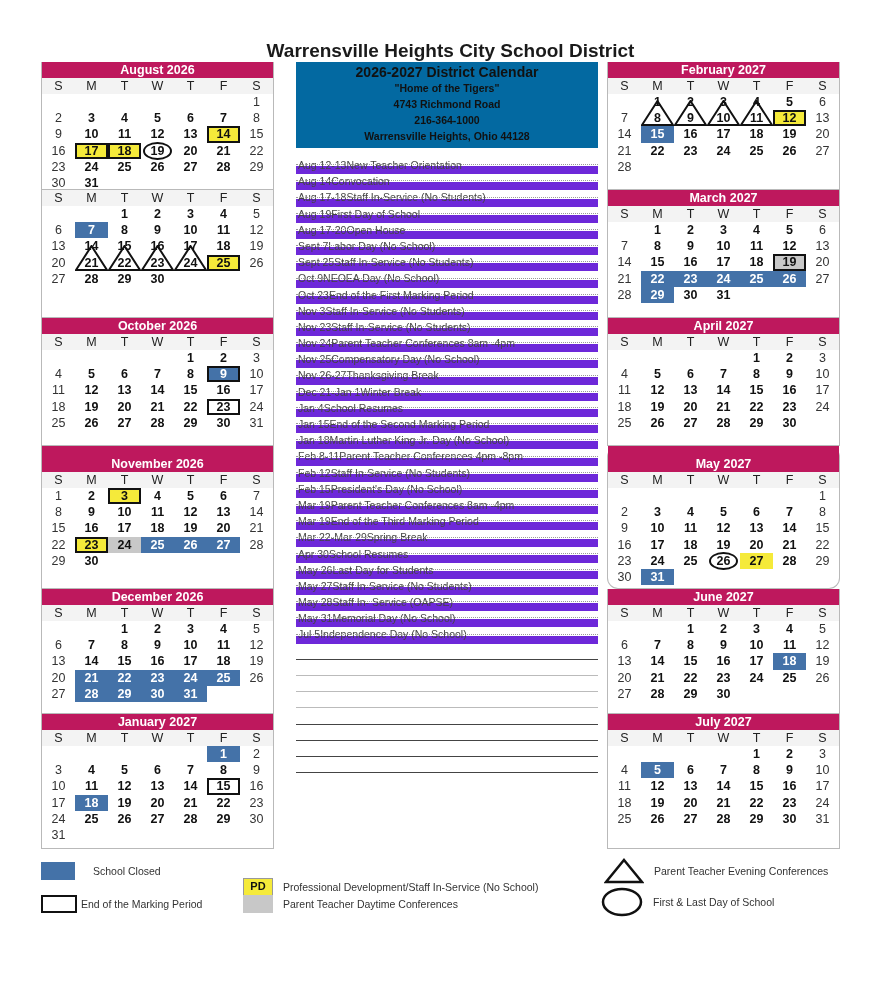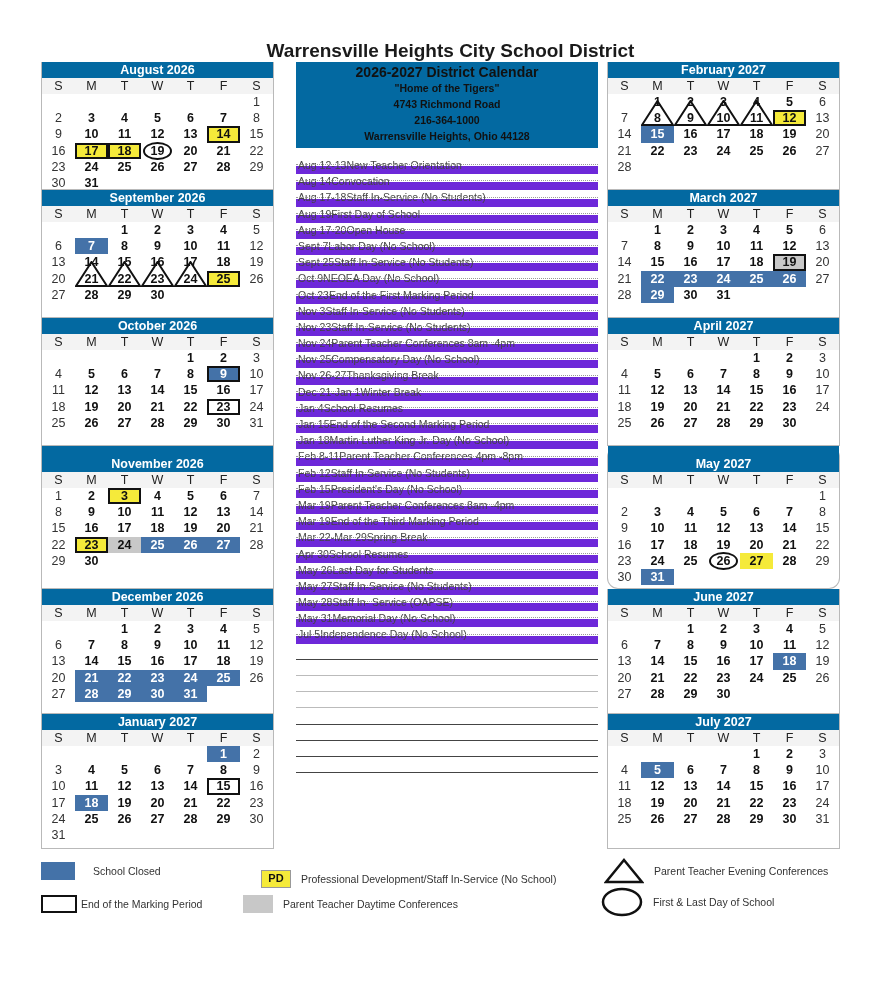--- a/index.html
+++ b/index.html
@@ -2,21 +2,21 @@
 <html><head>
 <meta charset="utf-8">
 <style>
   * { box-sizing: border-box; margin: 0; padding: 0; }
   body { width: 891px; height: 1000px; background: #fff; font-family: "Liberation Sans", sans-serif; color: #111; position: relative; overflow: hidden; }
   .title { position: absolute; left: 0; width: 891px; top: 40px; text-align: center; font-weight: bold; font-size: 19px; color: #1a1a1a; padding-left: 10px; }
   .col { position: absolute; width: 233px; }
   .col.left { left: 41px; top: 62px; }
   .col.right { left: 607px; top: 62px; }
   .month { border: 1.5px solid #b9b9b9; border-top: none; background: #fff; position: relative; }
-  .mhead { background: #0369a1; color: #fff; font-weight: bold; font-size: 12.5px; text-align: center; height: 16px; line-height: 16px; }
+  .mhead { background: #be185d; color: #fff; font-weight: bold; font-size: 12.5px; text-align: center; height: 16px; line-height: 16px; }
   .mhead.tall { height: 26px; line-height: 36px; }
   .grid { display: grid; grid-template-columns: repeat(7, 1fr); }
   .dow { font-size: 12.5px; text-align: center; height: 16px; line-height: 16px; color: #222; background: #f3f3f3; }
   .day { font-size: 12.5px; text-align: center; height: 16.2px; line-height: 16.2px; position: relative; }
   .day.wk { font-weight: bold; }
   .day.we { font-weight: normal; color: #333; }
   .day.closed { background: #4472a8; color: #fff; }
   .day.pd { background: #f5ea3a; }
   .day.pdbox { background: #f5ea3a; outline: 2px solid #111; outline-offset: -2px; }
   .day.mp { outline: 2.5px solid #111; outline-offset: -2px; }
@@ -91,21 +91,20 @@
         <div class="day we">30</div>
         <div class="day wk">31</div>
         <div class="day"></div>
         <div class="day"></div>
         <div class="day"></div>
         <div class="day"></div>
         <div class="day"></div>
       </div>
     </div>
     <div class="month" style="height: 128px;">
-      <div class="mhead">September 2026</div>
       <div class="grid">
         <div class="dow">S</div>
         <div class="dow">M</div>
         <div class="dow">T</div>
         <div class="dow">W</div>
         <div class="dow">T</div>
         <div class="dow">F</div>
         <div class="dow">S</div>
         <div class="day"></div>
         <div class="day"></div>
@@ -786,21 +785,21 @@
       <div class="blank"></div>
       <div class="blank"></div>
     </div>
 </div>
 
 <div class="legend">
   <div class="lg" style="left:41px;top:0;">
     <span class="sw" style="width:34px;height:18px;background:#4472a8;"></span>
     <span style="margin-left:8px">School Closed</span>
   </div>
-  <div class="lg" style="left:243px;top:8px;margin-left:18px;">
+  <div class="lg" style="left:243px;top:16px;">
     <span class="sw" style="width:30px;height:18px;background:#f5ea3a;border:1.5px solid #999;font-weight:bold;font-size:11px;text-align:center;line-height:15px;color:#111;">PD</span>
     <span>Professional Development/Staff In-Service (No School)</span>
   </div>
   <div class="lg" style="left:604px;top:-4px;">
     <svg class="sw" width="40" height="26" viewBox="0 0 40 26">
         <polygon points="20,2 38,24 2,24" fill="none" stroke="#111" stroke-width="2.5"></polygon>
       </svg>
     <span>Parent Teacher Evening Conferences</span>
   </div>
   <div class="lg" style="left:41px;top:33px;">

